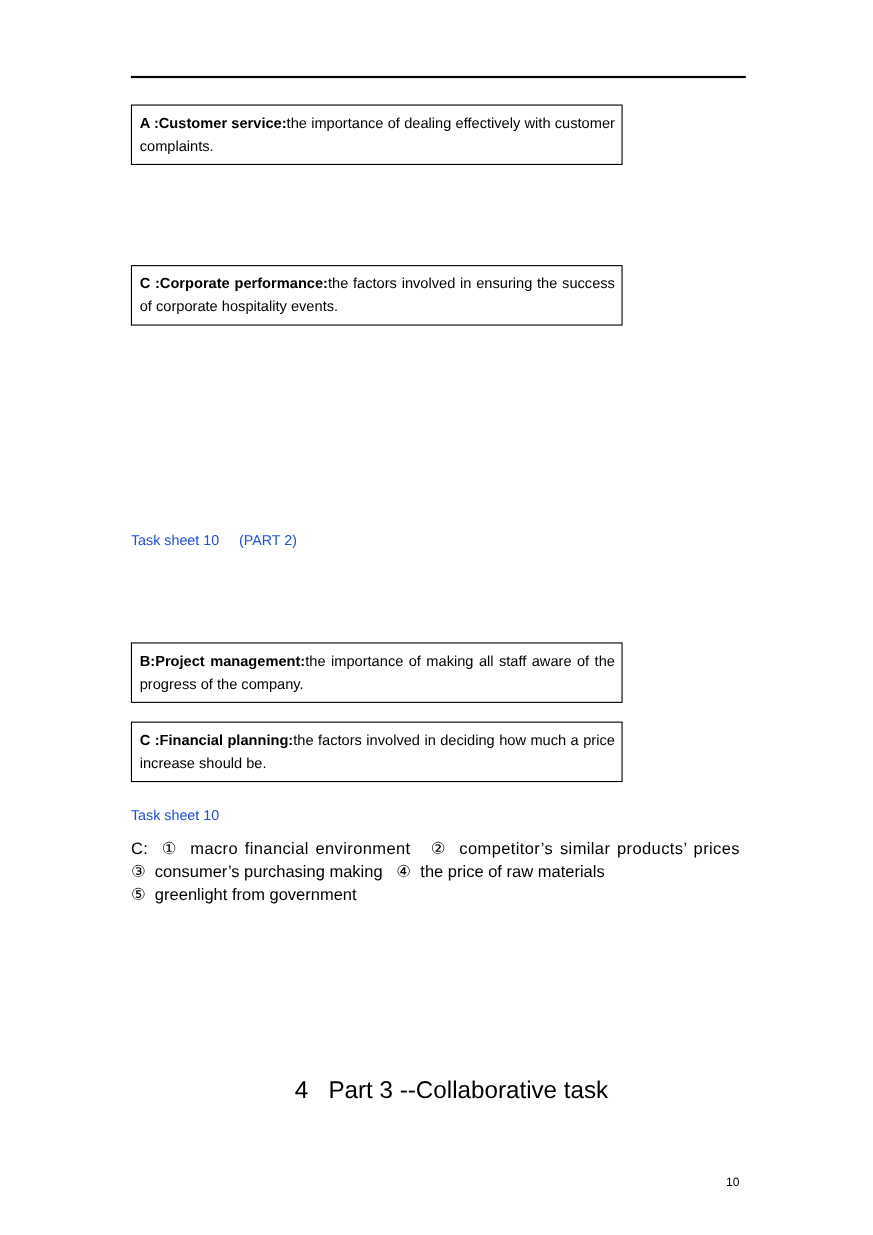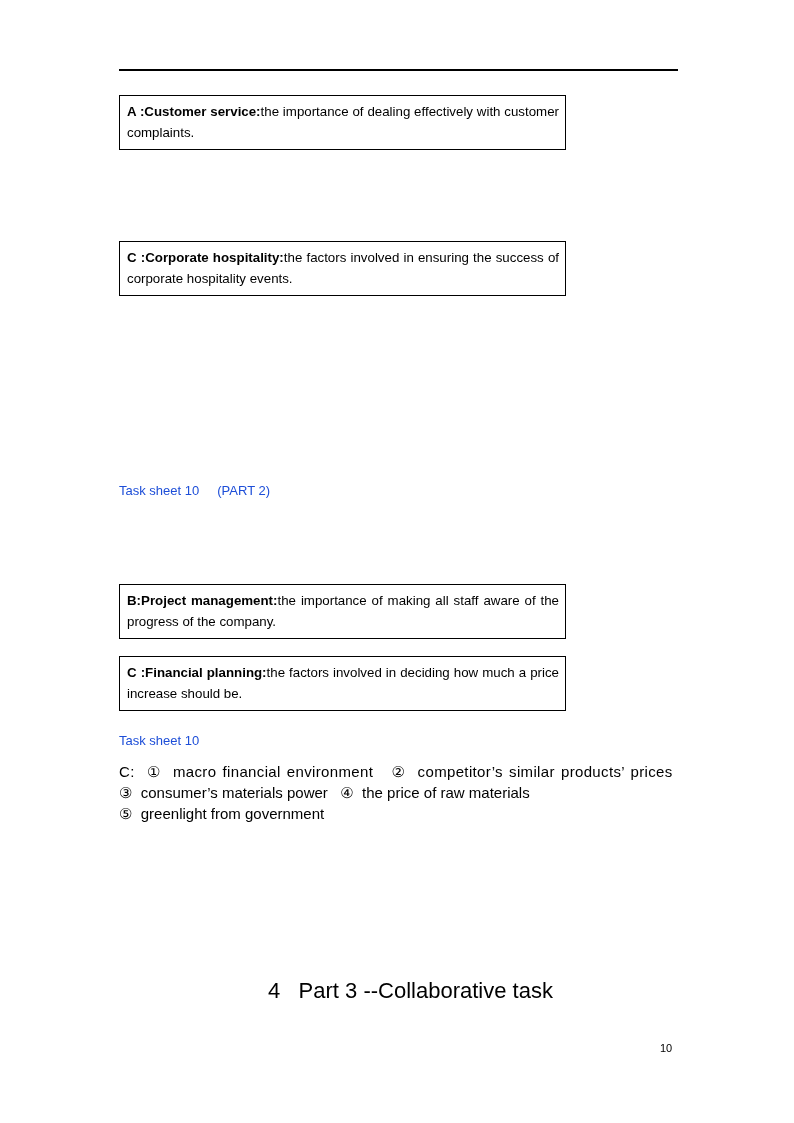--- a/index.html
+++ b/index.html
@@ -101,58 +101,58 @@
     top: 981px;
     font-size: 22px;
     line-height: 20px;
     white-space: pre;
   }
 
   
   .page-number {
     position: absolute;
     left: 660px;
-    top: 1041px;
+    top: 1068px;
     font-size: 11px;
     line-height: 14px;
     color: #000;
   }
 </style>
 </head>
 <body>
 
 <div class="page">
 
   <div class="top-rule"></div>
 
   <div class="item-box" id="box-a1">
     <span class="lead">A :Customer service:</span><span class="body-text">the importance of dealing effectively with customer complaints.</span>
   </div>
 
 
   <div class="item-box" id="box-c1">
-    <span class="lead">C :Corporate hospitality:</span><span class="body-text">the factors involved in ensuring the success of corporate hospitality events.</span>
+    <span class="lead">C :Corporate performance:</span><span class="body-text">the factors involved in ensuring the success of corporate hospitality events.</span>
   </div>
 
   <div class="section-heading" id="heading-part2">Task sheet 10     (PART 2)</div>
 
 
   <div class="item-box" id="box-b2">
     <span class="lead">B:Project management:</span><span class="body-text">the importance of making all staff aware of the progress of the company.</span>
   </div>
 
   <div class="item-box" id="box-c2">
     <span class="lead">C :Financial  planning:</span><span class="body-text">the factors involved in deciding how much a price increase should be.</span>
   </div>
 
   <div class="section-heading" id="heading-tasksheet">Task sheet 10</div>
 
   <div class="answers">
     <span class="ans-line ans-line-1">C:  ①  macro financial environment   ②  competitor’s similar products’ prices</span>
-    <span class="ans-line">③  consumer’s materials power   ④  the price of raw materials</span>
+    <span class="ans-line">③  consumer’s purchasing making   ④  the price of raw materials</span>
     <span class="ans-line">⑤  greenlight from government</span>
   </div>
 
   <div class="footer-heading">4   Part 3 --Collaborative task</div>
 
   <div class="page-number">10</div>
 
 </div>
 
 </body></html>

